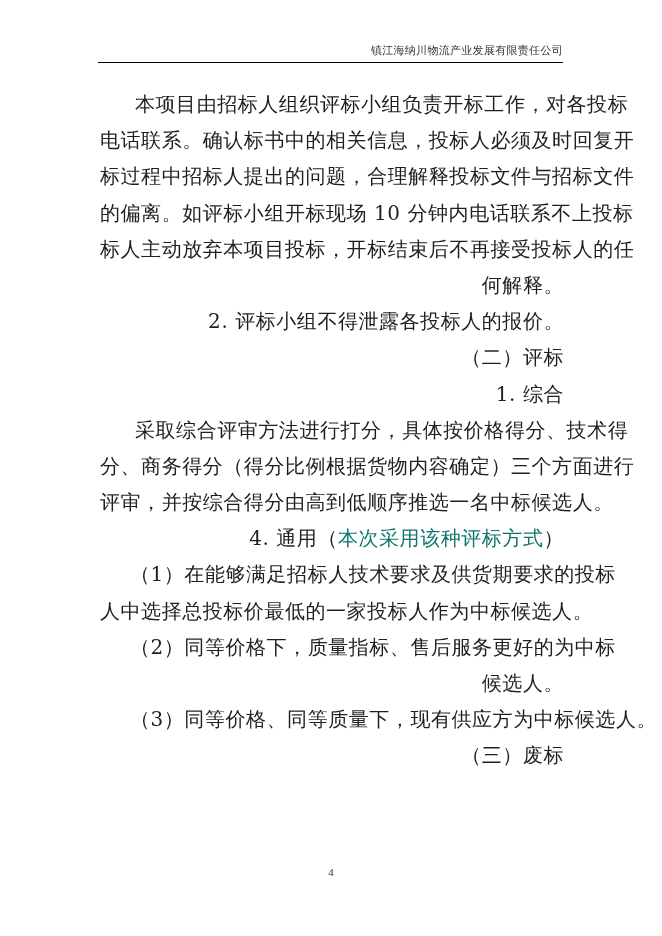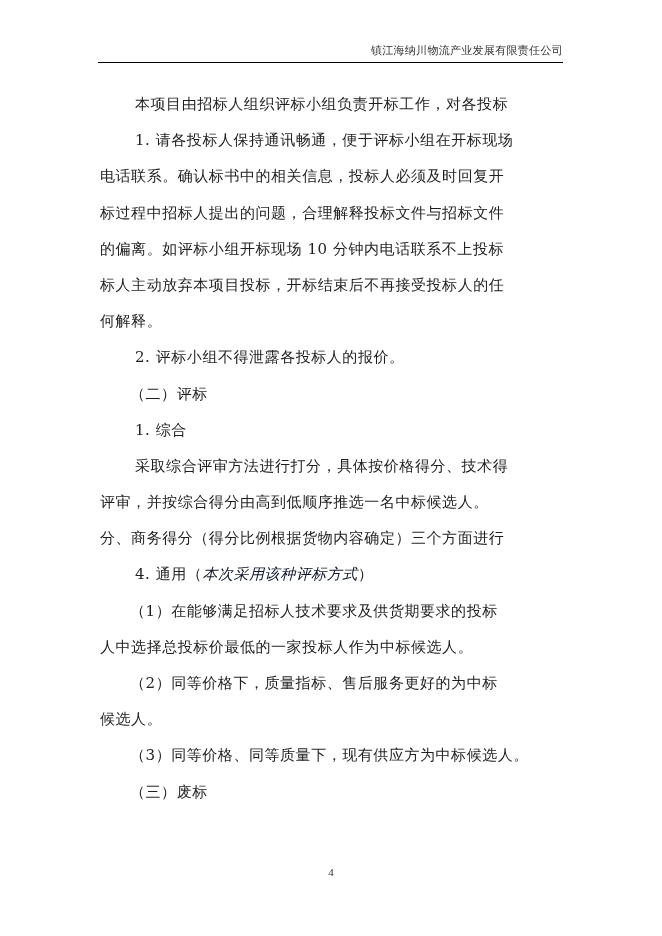--- a/index.html
+++ b/index.html
@@ -38,33 +38,34 @@
       position: absolute;
       right: 0;
       top: 1px;
       font-family: "DejaVu Serif", "Liberation Serif", serif;
     }
     .body-text {
       position: absolute;
       left: 100px;
       top: 86px;
       width: 464px;
-      font-size: 15px;
+      font-size: 20px;
       line-height: 36.2px;
       color: #1f1f1f;
+      text-align: right;
     }
     .line {
       display: block;
       white-space: nowrap;
       height: 36.2px;
       letter-spacing: 0.55px;
     }
     .indent { padding-left: 35px; }
     .indent-sm { padding-left: 30px; }
-    .red { color: #0f172a; font-style: italic; }
+    .red { color: #0f766e; }
     .page-number {
       position: absolute;
       left: 0;
       width: 662px;
       top: 866px;
       text-align: center;
       font-size: 11px;
       color: #333;
       font-family: "Liberation Serif", serif;
     }
@@ -75,36 +76,35 @@
 <div class="page">
 
   <div class="header">
     <span class="header-text">镇江海纳川物流产业发展有限责任公司</span>
   </div>
 
   <div class="body-text">
 
     <span class="line indent">本项目由招标人组织评标小组负责开标工作，对各投标</span>
 
-    <span class="line indent">1. 请各投标人保持通讯畅通，便于评标小组在开标现场</span>
     <span class="line">电话联系。确认标书中的相关信息，投标人必须及时回复开</span>
     <span class="line">标过程中招标人提出的问题，合理解释投标文件与招标文件</span>
     <span class="line">的偏离。如评标小组开标现场 10 分钟内电话联系不上投标</span>
     <span class="line">标人主动放弃本项目投标，开标结束后不再接受投标人的任</span>
     <span class="line">何解释。</span>
 
     <span class="line indent">2. 评标小组不得泄露各投标人的报价。</span>
 
     <span class="line indent-sm">（二）评标</span>
 
     <span class="line indent">1. 综合</span>
 
     <span class="line indent">采取综合评审方法进行打分，具体按价格得分、技术得</span>
+    <span class="line">分、商务得分（得分比例根据货物内容确定）三个方面进行</span>
     <span class="line">评审，并按综合得分由高到低顺序推选一名中标候选人。</span>
-    <span class="line">分、商务得分（得分比例根据货物内容确定）三个方面进行</span>
 
     <span class="line indent"><span>4. 通用（</span><span class="red">本次采用该种评标方式</span><span>）</span></span>
 
     <span class="line indent-sm">（1）在能够满足招标人技术要求及供货期要求的投标</span>
     <span class="line">人中选择总投标价最低的一家投标人作为中标候选人。</span>
 
     <span class="line indent-sm">（2）同等价格下，质量指标、售后服务更好的为中标</span>
     <span class="line">候选人。</span>
 
     <span class="line indent-sm">（3）同等价格、同等质量下，现有供应方为中标候选人。</span>

